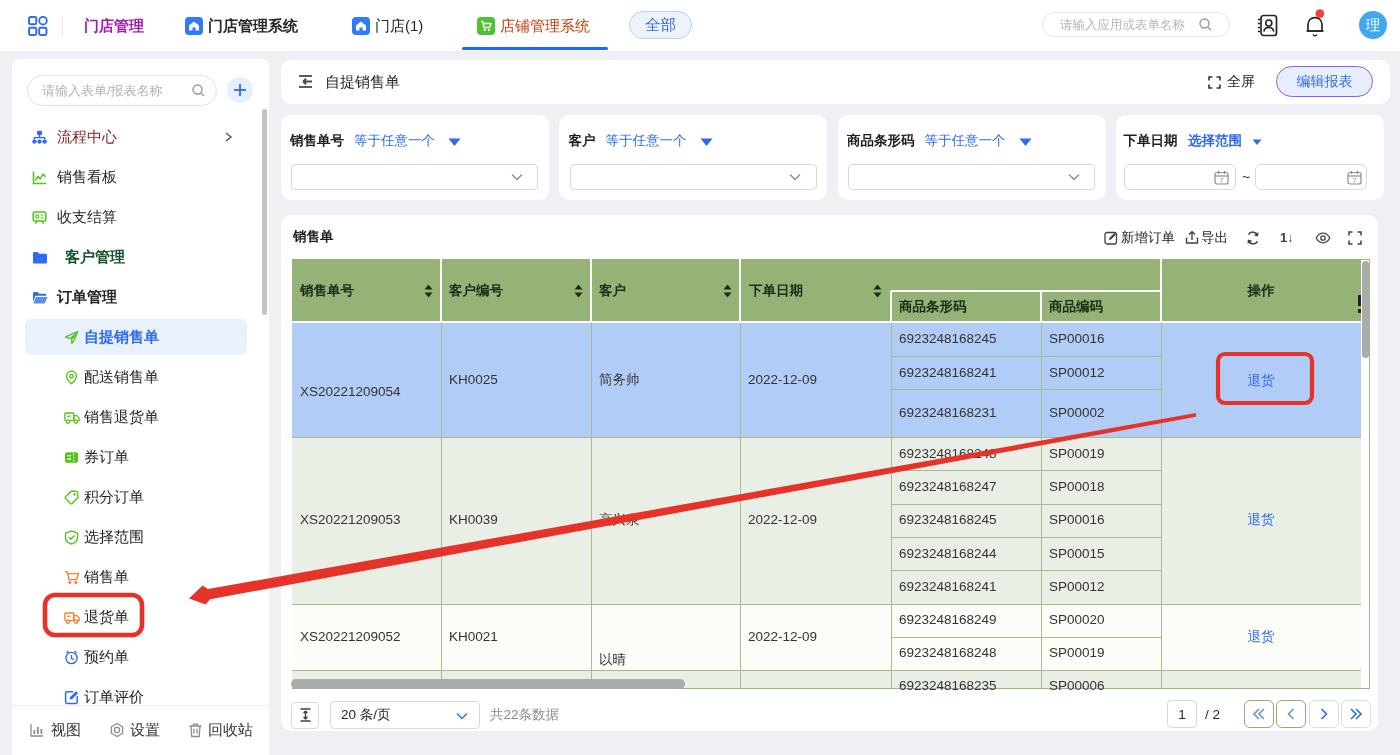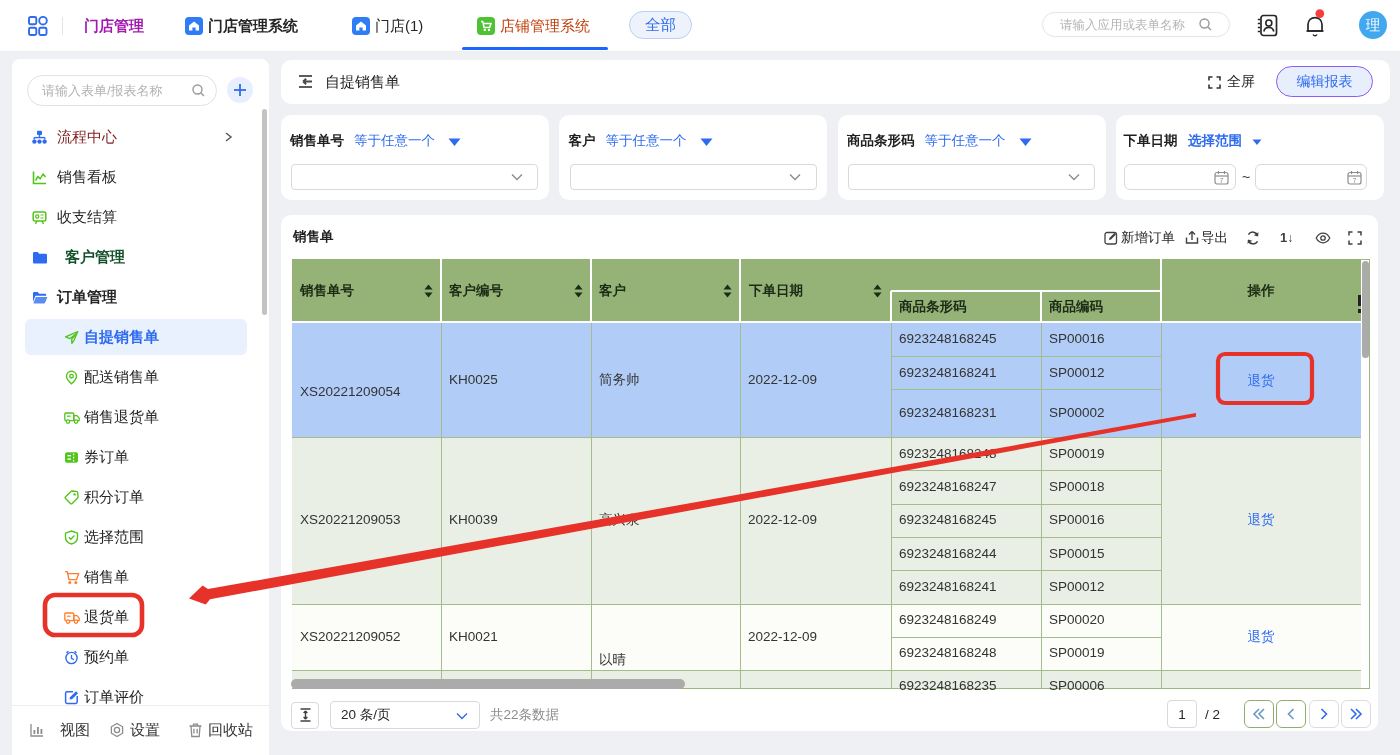--- a/index.html
+++ b/index.html
@@ -168,21 +168,21 @@
 <svg class="abs" style="left:222px;top:131px;" width="12" height="12" viewBox="0 0 12 12" fill="none">
       <path d="M4 2 L9 6 L4 10" stroke="#595959" stroke-width="1.5" fill="none"></path>
     </svg>
 <div class="abs" style="left:12px;top:705px;width:257px;height:50px;background:#fff;border-top:1px solid #ededed;"></div>
 <svg class="abs" style="left:29px;top:722px;" width="16" height="16" viewBox="0 0 16 16" fill="none">
       <path d="M2 2 V14 H14" stroke="#8c8c8c" stroke-width="1.3" fill="none"></path>
       <rect x="4.5" y="8" width="1.8" height="4" fill="#8c8c8c"></rect>
       <rect x="8" y="5" width="1.8" height="7" fill="#8c8c8c"></rect>
       <rect x="11.5" y="7" width="1.8" height="5" fill="#8c8c8c"></rect>
     </svg>
-<div class="txt" style="left:51px;top:720.0px;height:20px;line-height:20px;font-size:15px;color:#333;font-weight:400;margin-left:9px;">视图</div>
+<div class="txt" style="left:51px;top:720.0px;height:20px;line-height:20px;font-size:15px;color:#333;font-weight:400;">视图</div>
 <svg class="abs" style="left:109px;top:722px;" width="16" height="16" viewBox="0 0 16 16" fill="none">
       <path d="M8 1.5 L13.6 4.75 V11.25 L8 14.5 L2.4 11.25 V4.75 Z" stroke="#8c8c8c" stroke-width="1.3" fill="none"></path>
       <circle cx="8" cy="8" r="2.6" stroke="#8c8c8c" stroke-width="1.3"></circle>
     </svg>
 <div class="txt" style="left:130px;top:720.0px;height:20px;line-height:20px;font-size:15px;color:#333;font-weight:400;">设置</div>
 <svg class="abs" style="left:188px;top:722px;" width="15" height="16" viewBox="0 0 15 16" fill="none">
       <path d="M1.5 4 H13.5 M5.5 4 V2.2 H9.5 V4 M3 4 L3.8 14.5 H11.2 L12 4 M5.9 6.8 V11.6 M9.1 6.8 V11.6" stroke="#8c8c8c" stroke-width="1.3" fill="none"></path>
     </svg>
 <div class="txt" style="left:208px;top:720.0px;height:20px;line-height:20px;font-size:15px;color:#333;font-weight:400;">回收站</div>
 <div class="abs" style="left:281px;top:60px;width:1109px;height:44px;background:#fff;border-radius:10px;"></div>

